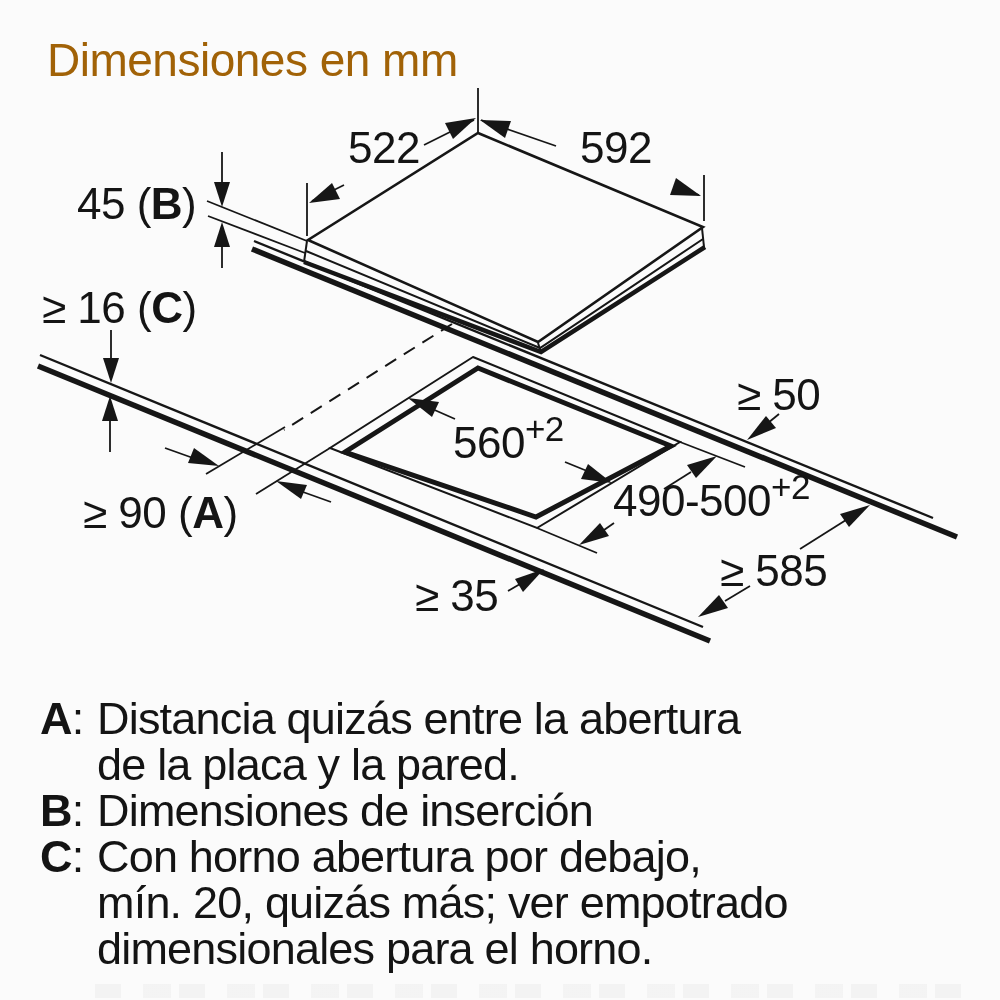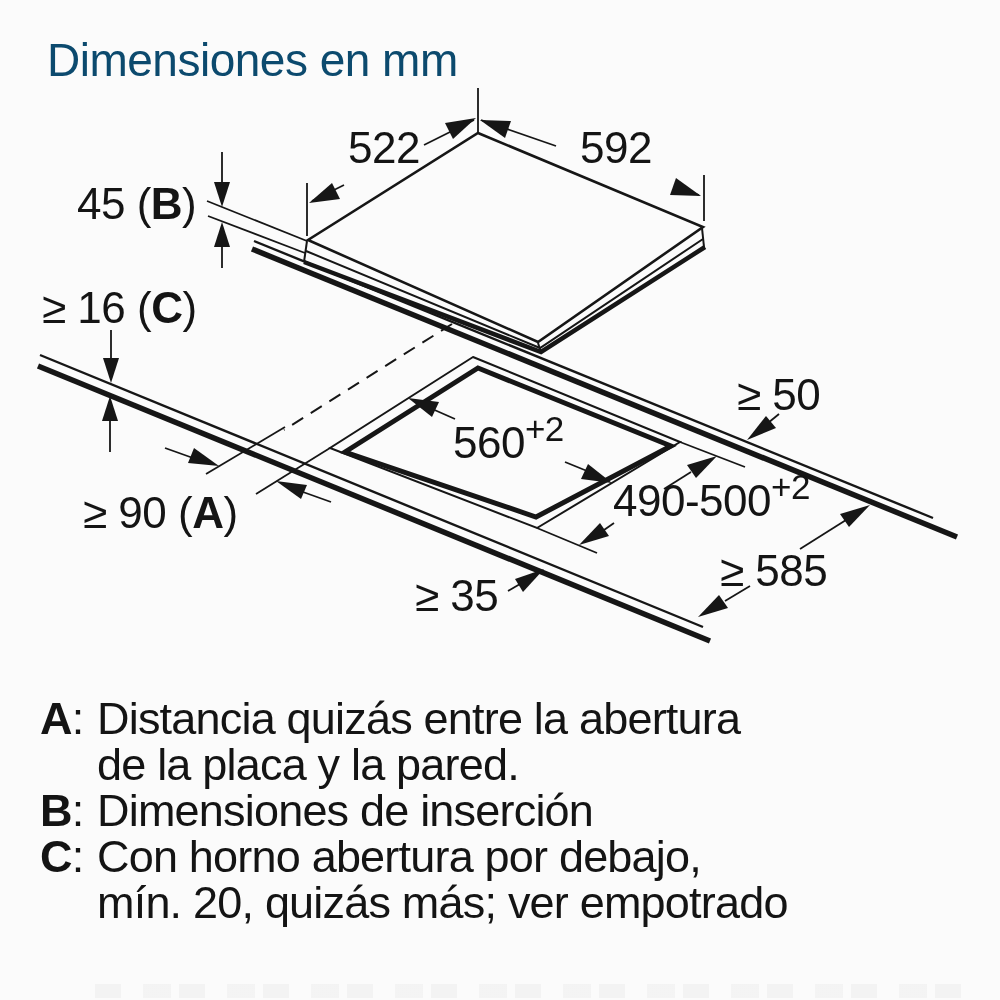--- a/index.html
+++ b/index.html
@@ -4,21 +4,21 @@
 <style>
   html,body{margin:0;padding:0;background:#e8e8e8;}
   .stage{
     position:relative;width:1000px;height:1000px;margin:0 auto;
     background:#fbfbfb;overflow:hidden;
     font-family:"Liberation Sans",sans-serif;color:#111;
   }
   .stage svg{position:absolute;left:0;top:0;}
   .title{
     position:absolute;left:47px;top:33px;
-    font-size:46px;letter-spacing:-0.5px;color:#0c4a6e;white-space:nowrap;
+    font-size:46px;letter-spacing:-0.5px;color:#a16207;white-space:nowrap;
   }
   .legend{
     position:absolute;left:40px;top:696px;width:900px;
     font-size:45px;line-height:46px;letter-spacing:-0.8px;color:#141414;
   }
   .legend-item{display:flex;align-items:flex-start;}
   .legend-marker{flex:0 0 57px;white-space:nowrap;}
   .legend-marker b{font-weight:bold;}
   .legend-body{flex:1 1 auto;}
   .dimtext{font-size:44px;fill:#141414;letter-spacing:-0.5px;}
@@ -166,19 +166,20 @@
       <span class="legend-marker"><b>B</b><span>:</span></span>
       <span class="legend-body">
         <span>Dimensiones de inserción</span>
       </span>
     </div>
     <div class="legend-item">
       <span class="legend-marker"><b>C</b><span>:</span></span>
       <span class="legend-body">
         <span>Con horno abertura por debajo,</span><br>
         <span>mín. 20, quizás más; ver empotrado</span><br>
+        <span>dimensionales para el horno.</span>
       </span>
     </div>
   </div>
 
   <div class="watermark"></div>
 
 </div>
 
 </body></html>

